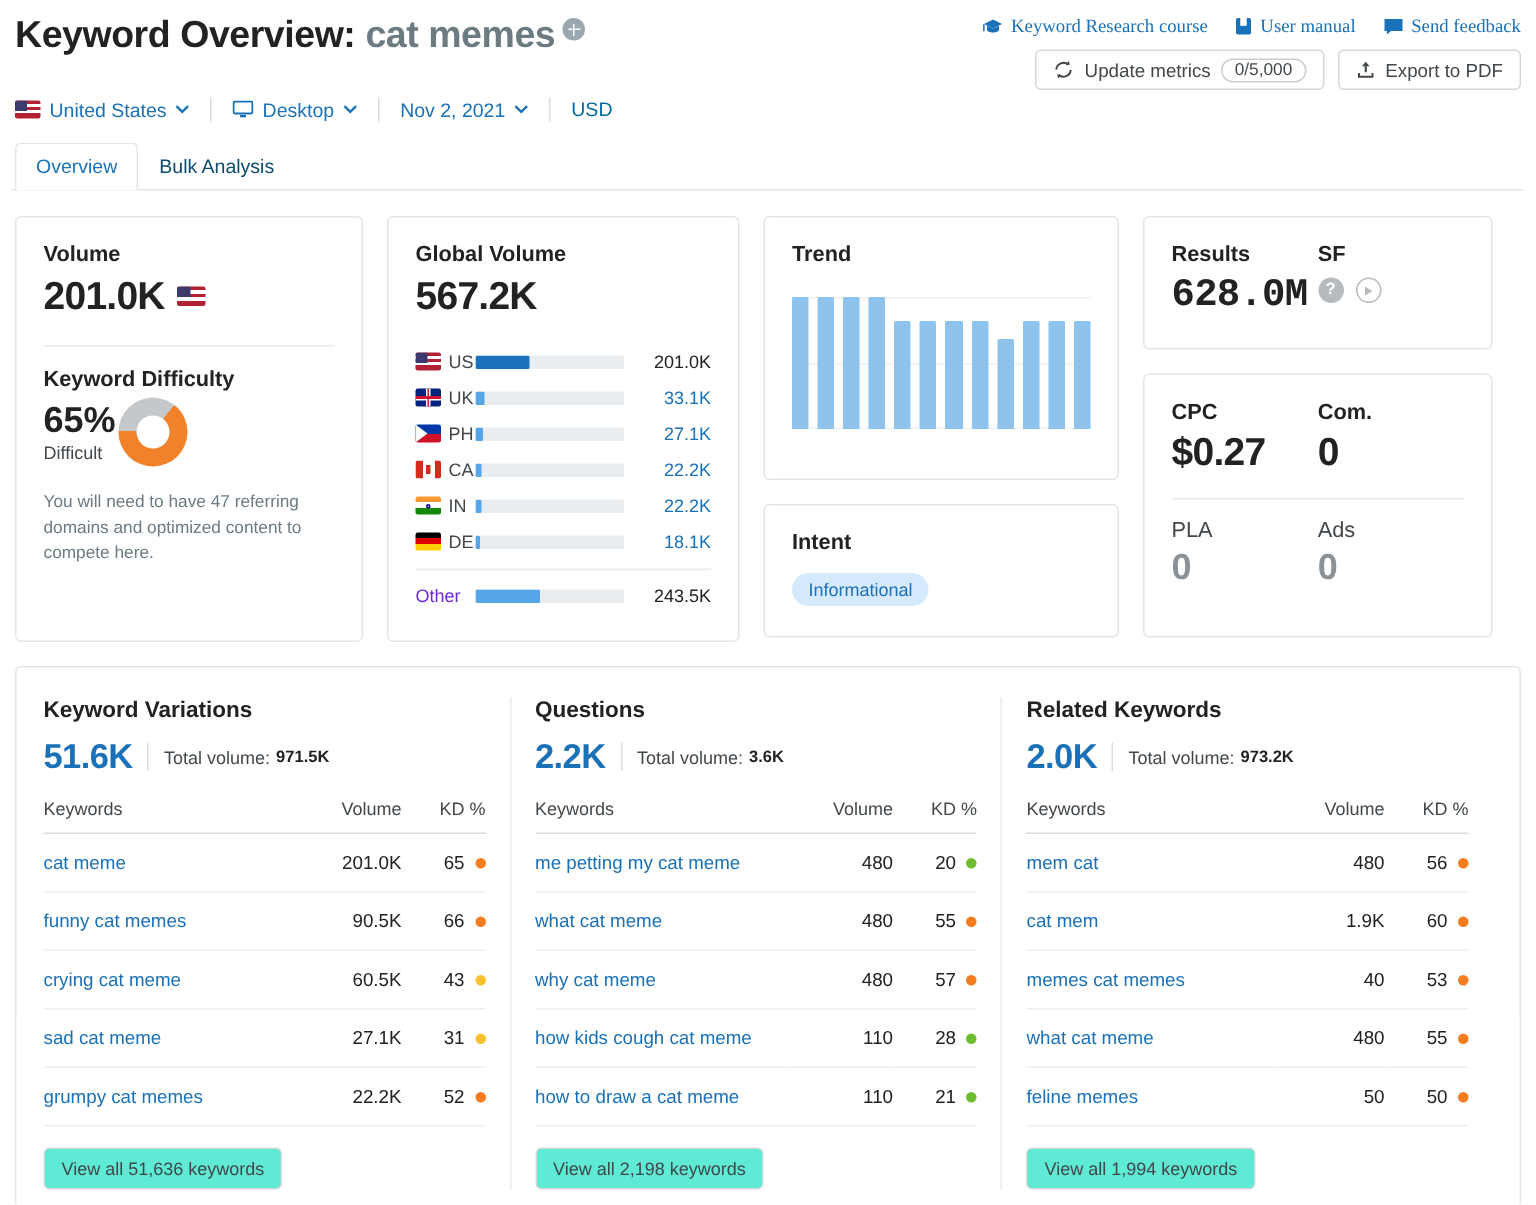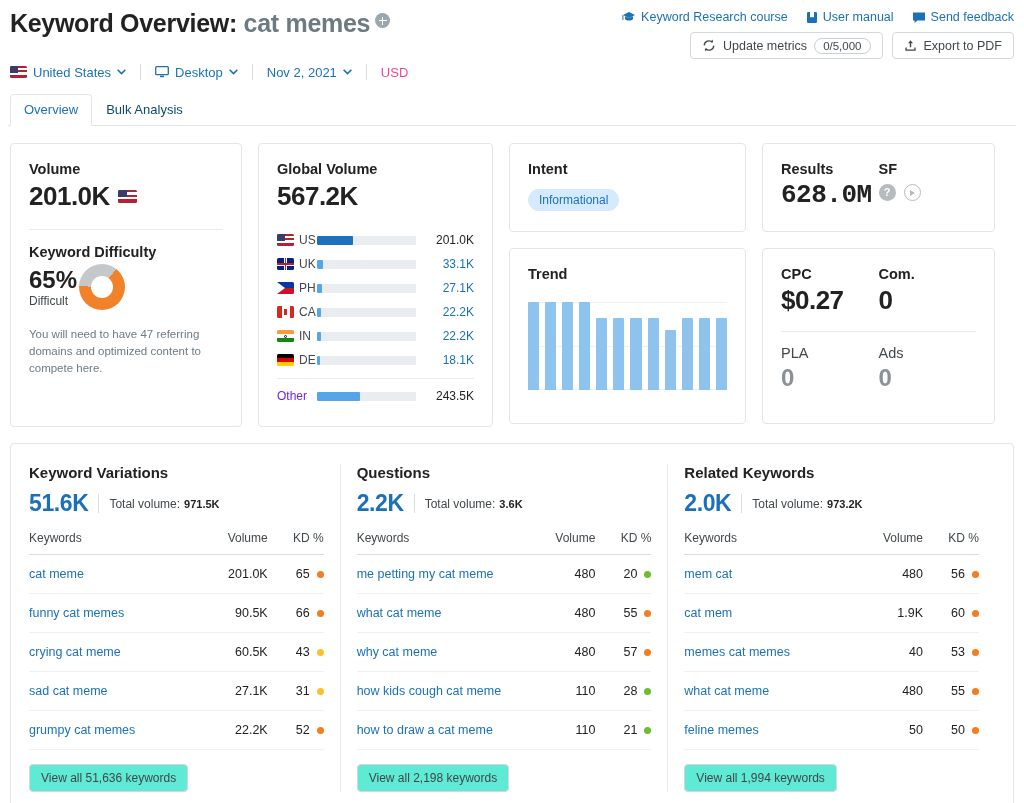--- a/index.html
+++ b/index.html
@@ -17,21 +17,21 @@
   .header-row { display: flex; align-items: flex-start; justify-content: space-between; padding: 6px 2px 0 2px; }
   .title { font-size: 25px; font-weight: bold; letter-spacing: -0.3px; line-height: 34px; color: #222; white-space: nowrap; }
   .title .kw { color: #6c7a82; font-weight: bold; }
   .add-kw-icon { display: inline-block; width: 15px; height: 15px; border-radius: 50%; background: #9aa7ae;
     position: relative; top: -4px; margin-left: 5px; }
   .add-kw-icon::before, .add-kw-icon::after { content: ""; position: absolute; background: #fff; }
   .add-kw-icon::before { left: 3.5px; top: 6.7px; width: 8px; height: 1.6px; }
   .add-kw-icon::after { left: 6.7px; top: 3.5px; width: 1.6px; height: 8px; }
 
   .header-right { display: flex; flex-direction: column; align-items: flex-end; gap: 8px; padding-top: 4px; }
-  .help-links { display: flex; align-items: center; gap: 18px; }
+  .help-links { display: flex; align-items: center; gap: 18px; font-family: Liberation Serif, serif; }
   .help-link { display: flex; align-items: center; gap: 5px; color: #1b71b8; font-size: 12.5px; cursor: pointer; white-space: nowrap; }
   .help-link svg { flex: none; }
 
   .btn-row { display: flex; gap: 9px; }
   .btn { display: flex; align-items: center; gap: 7px; border: 1px solid #d3d8db; background: #fff;
     border-radius: 4px; padding: 5px 11px; font-size: 12.5px; color: #41474b; cursor: pointer; height: 27px; white-space: nowrap; }
   .pill { border: 1px solid #c8ced2; border-radius: 11px; padding: 1px 8px; font-size: 11.5px; color: #41474b; }
 
   
   .tabs { display: flex; align-items: flex-end; border-bottom: 1px solid #e3e6e8; margin-top: 13px; padding-left: 2px; height: 32px; }
@@ -208,21 +208,21 @@
     </div>
     <div style="width:1px;height:16px;background:#d9dddf;"></div>
     <div style="display:flex;align-items:center;gap:6px;padding:0 14px;cursor:pointer;">
       <span style="font-size:13px;color:#1b71b8;">Nov 2, 2021</span>
       <svg width="9" height="6" viewBox="0 0 9 6">
           <path d="M0.6 0.8 4.5 4.6 8.4 0.8" fill="none" stroke="#1b71b8" stroke-width="1.6"></path>
         </svg>
     </div>
     <div style="width:1px;height:16px;background:#d9dddf;"></div>
     <div style="padding:0 14px;">
-      <span style="font-size:13px;color:#ec4899;">USD</span>
+      <span style="font-size:13px;color:#0369a1;">USD</span>
     </div>
   </div>
 
   <div class="tabs">
     <div class="tab active"><span>Overview</span></div>
     <div class="tab"><span>Bulk Analysis</span></div>
   </div>
 
   <div class="grid-top">
 
@@ -339,26 +339,20 @@
             <div class="gv-bar">
                 <i style="width:43%"></i>
               </div>
             <div class="gv-val dark">243.5K</div>
           </div>
         </div>
       </div>
     </div>
 
     <div class="col-mid">
-      <div class="card" style="height:89px;">
-        <div class="card-pad" style="padding:17px 18px;">
-          <div class="card-label">Intent</div>
-          <span class="badge">Informational</span>
-        </div>
-      </div>
       <div class="card" style="height:176px;">
         <div class="card-pad" style="padding:17px 18px 14px 18px;">
           <div class="card-label">Trend</div>
           <div class="trend-chart">
             <div class="gl" style="top:0;"></div>
             <div class="gl" style="top:44px;"></div>
             <div class="gl" style="top:87px;"></div>
             <div class="trend-bars">
               <div class="bar" style="height:100%"></div>
               <div class="bar" style="height:100%"></div>
@@ -369,20 +363,26 @@
               <div class="bar" style="height:82%"></div>
               <div class="bar" style="height:82%"></div>
               <div class="bar" style="height:68%"></div>
               <div class="bar" style="height:82%"></div>
               <div class="bar" style="height:82%"></div>
               <div class="bar" style="height:82%"></div>
             </div>
           </div>
         </div>
       </div>
+      <div class="card" style="height:89px;">
+        <div class="card-pad" style="padding:17px 18px;">
+          <div class="card-label">Intent</div>
+          <span class="badge">Informational</span>
+        </div>
+      </div>
     </div>
 
     <div class="col-right">
       <div class="card" style="height:89px;">
         <div class="card-pad" style="padding:17px 18px;">
           <div class="two-col">
             <div>
               <div class="card-label">Results</div>
               <div class="card-big" style="margin-top:1px;font-family:Liberation Mono, monospace;">628.0M</div>
             </div>

